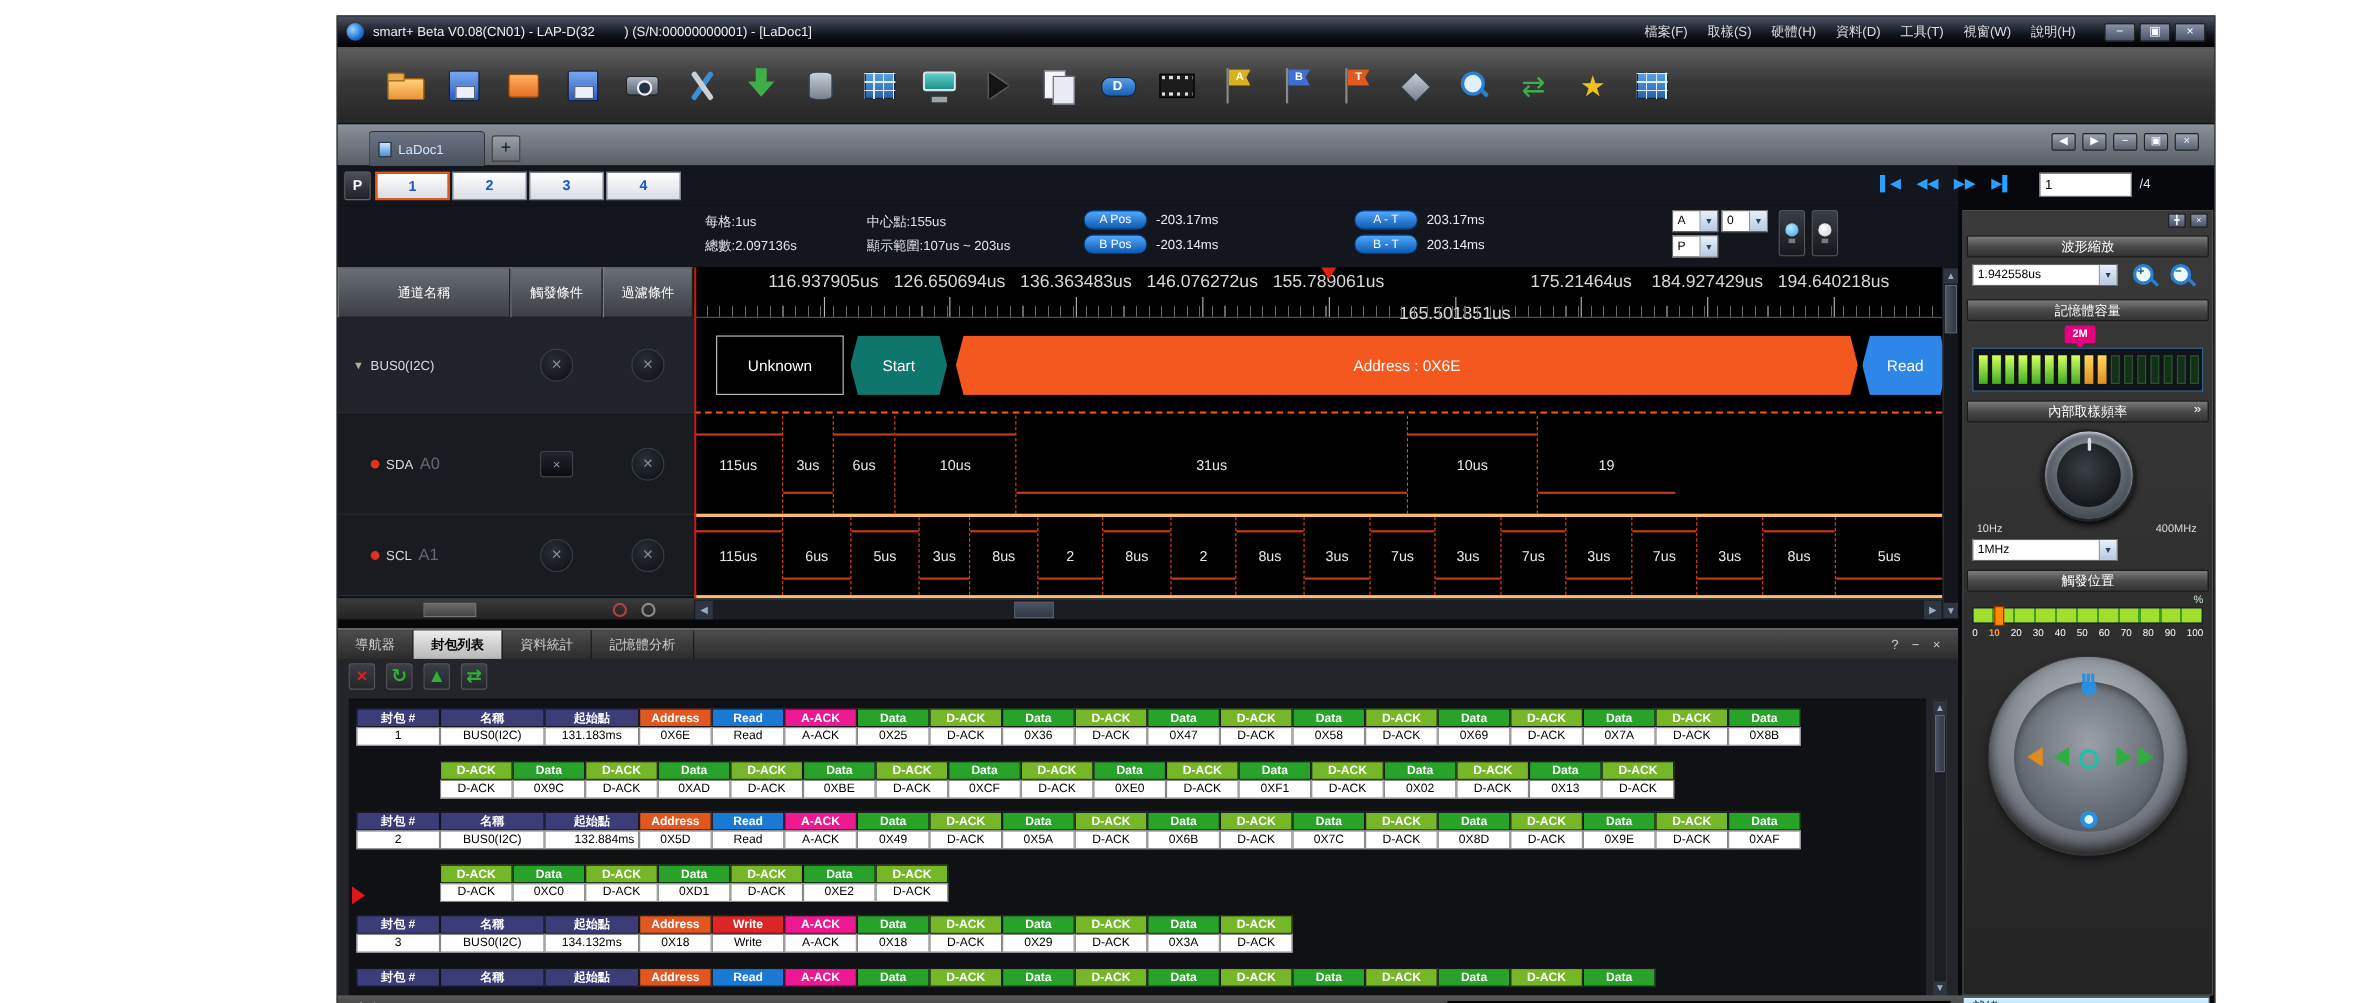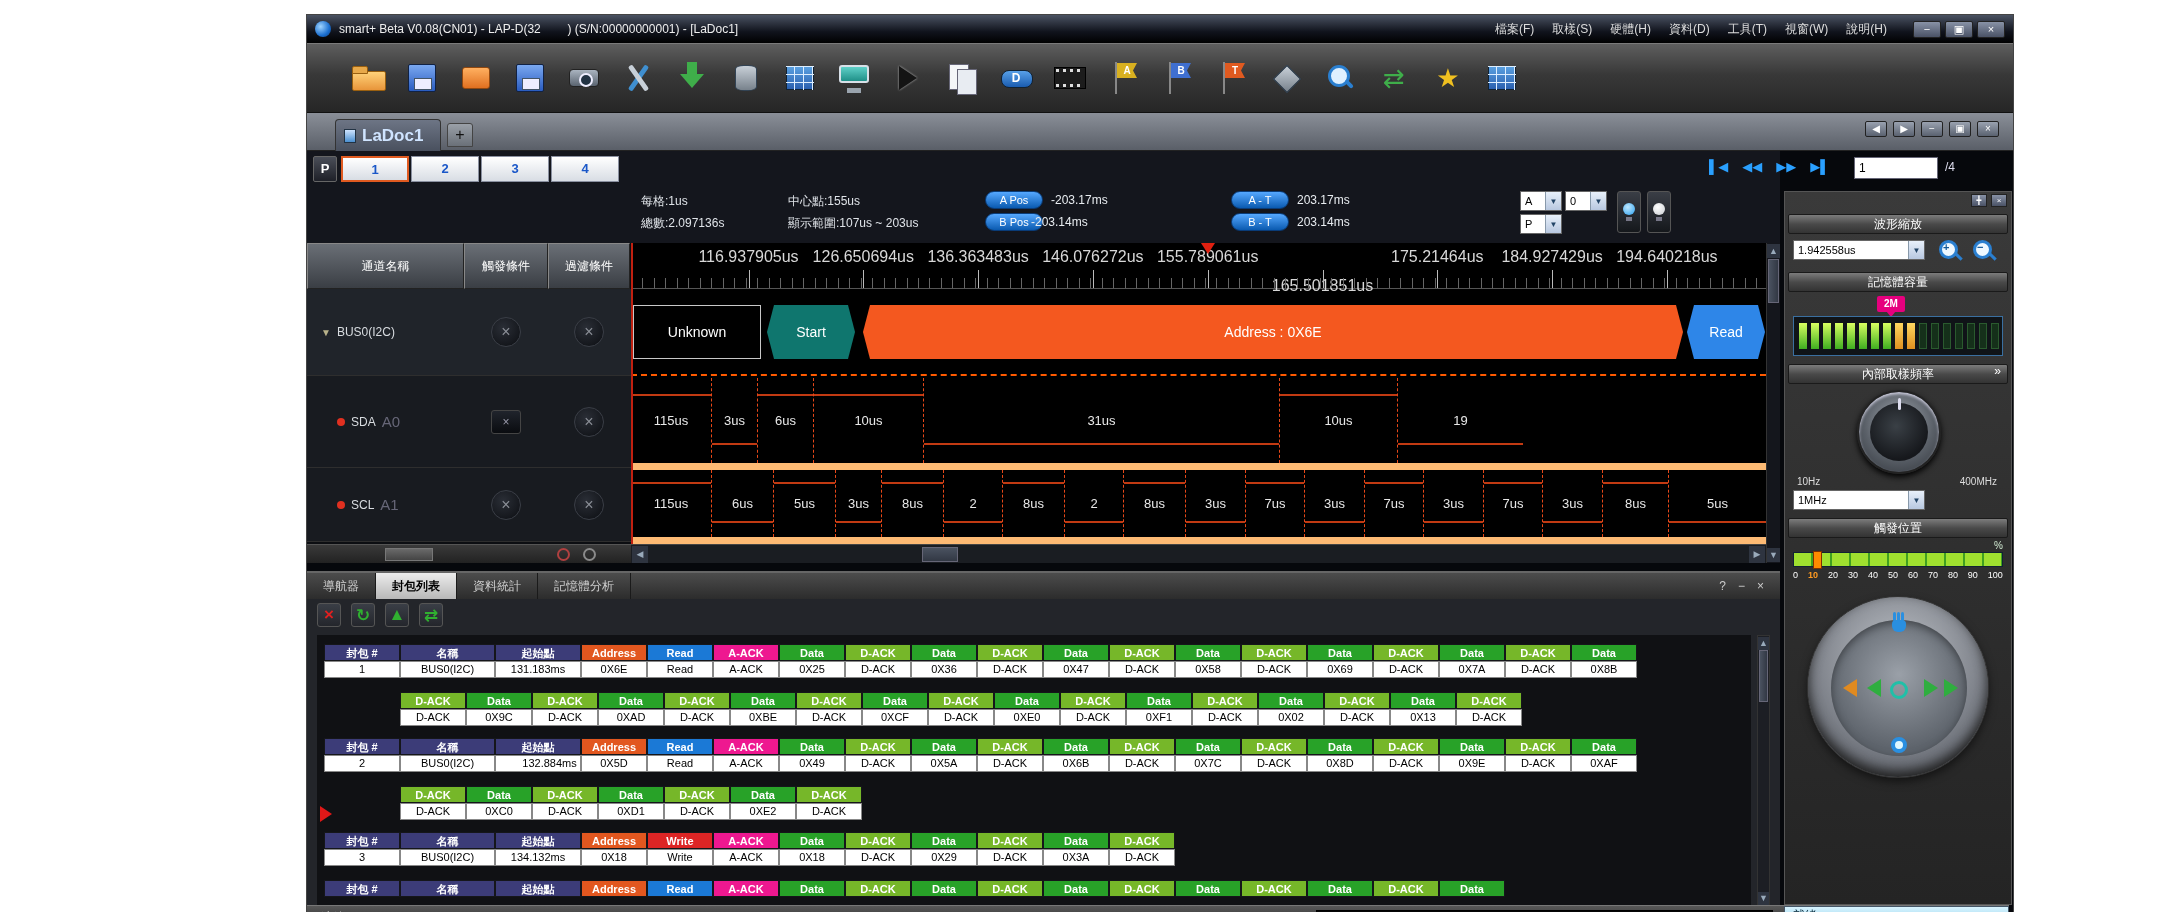--- a/index.html
+++ b/index.html
@@ -59,21 +59,21 @@
   text-align:center;line-height:15px;clip-path:polygon(0 0,100% 0,80% 50%,100% 100%,0 100%)}
 .k-cube::before{content:'';position:absolute;left:12px;top:12px;width:18px;height:18px;background:linear-gradient(135deg,#c8d0d8,#78828c);border:1px solid #334455;transform:rotate(45deg)}
 .k-zoom::before{content:'';position:absolute;left:9px;top:8px;width:16px;height:16px;border:3px solid #2a7fd0;border-radius:50%;background:#dff0ff}
 .k-zoom::after{content:'';position:absolute;left:25px;top:25px;width:10px;height:4px;background:#2a7fd0;transform:rotate(45deg);border-radius:2px}
 
 
 #tabbar{position:absolute;left:0;top:98px;width:100%;height:38px;background:linear-gradient(#8a8f98,#5a5f68);border-bottom:1px solid #222}
 #doc-tab{position:absolute;left:28px;top:6px;width:106px;height:32px;background:linear-gradient(#6d7585,#49505e);
   border:1px solid #333;border-bottom:none;border-radius:4px 4px 0 0;display:flex;align-items:center;padding:0 8px;gap:6px}
 #doc-tab .doc-ic{width:12px;height:14px;background:linear-gradient(#cfe4ff,#4a8fd0);border:1px solid #234}
-#doc-tab span{color:#cfe4ff;font-size:17px;font-weight:bold}
+#doc-tab span{color:#cfe4ff;font-size:12px;font-weight:normal}
 #new-tab{position:absolute;left:140px;top:10px;width:26px;height:24px;background:linear-gradient(#9aa0a8,#6a7078);
   border:1px solid #444;border-radius:3px 3px 0 0;color:#111;font-size:16px;text-align:center;line-height:22px}
 #tabbar-right{position:absolute;right:14px;top:8px;display:flex;gap:6px;align-items:center}
 .tb-ctl{width:22px;height:16px;background:linear-gradient(#9aa2b0,#5a6270);border:1px solid #222;border-radius:2px;
   color:#fff;font-size:10px;line-height:14px;text-align:center}
 
 
 #pagerow{position:absolute;left:0;top:136px;width:1473px;height:36px;background:#14161d}
 #p-btn{position:absolute;left:6px;top:5px;width:24px;height:26px;background:linear-gradient(#4a4e58,#1e2028);
   border:1px solid #666;color:#fff;font-weight:bold;font-size:13px;text-align:center;line-height:24px;border-radius:2px}
@@ -124,21 +124,21 @@
 #ruler{position:absolute;left:0;top:0;width:1135px;height:46px;border-bottom:1px solid #555}
 #ruler::after{content:'';position:absolute;left:0;right:0;bottom:0;height:10px;
   background:repeating-linear-gradient(90deg,#666 0 1px,transparent 1px 11.48px)}
 .rlab{position:absolute;top:5px;transform:translateX(-50%);color:#d8d8d8;font-size:16px;white-space:nowrap}
 .rtick{position:absolute;bottom:0;width:1px;height:18px;background:#bbb}
 #trig-flag{position:absolute;left:570px;top:0;width:0;height:0;border:7px solid transparent;border-top:11px solid #e02010;z-index:7}
 #busrow{position:absolute;left:0;top:47px;width:1135px;height:86px;display:flex;align-items:center;border-bottom:2px dashed #ff5a00}
 .bseg{height:54px;display:flex;align-items:center;justify-content:center;color:#fff;font-size:14px;flex:0 0 auto}
 .bseg.hex{clip-path:polygon(7px 0,calc(100% - 7px) 0,100% 50%,calc(100% - 7px) 100%,7px 100%,0 50%)}
 .bseg.plain{background:#000;border:1px solid #c8c8c8}
-.wrow{position:absolute;left:0;width:1135px;display:flex;border-bottom:7px solid #fdba74}
+.wrow{position:absolute;left:0;width:1135px;display:flex;border-bottom:3px solid #fdba74}
 #sdarow{top:135px;height:92px}
 #sclrow{top:227px;height:74px}
 .wseg{position:relative;height:100%;flex:0 0 auto;display:flex;align-items:center;justify-content:center}
 .wseg:not(.first){border-left:1px dashed #e84818}
 .wseg::before{content:'';position:absolute;left:0;right:0;height:2px;background:#c23a12}
 #sdarow .hi::before{top:16px}#sdarow .lo::before{bottom:18px}
 #sclrow .hi::before{top:12px}#sclrow .lo::before{bottom:14px}
 .wlab{color:#e8e8e8;font-size:13px;white-space:nowrap}
 
 
@@ -328,21 +328,21 @@
   </div>
 
   <div id="inforow">
     <span class="info-txt" style="left:334px;top:6px">每格:1us</span>
     <span class="info-txt" style="left:334px;top:28px">總數:2.097136s</span>
     <span class="info-txt" style="left:481px;top:6px">中心點:155us</span>
     <span class="info-txt" style="left:481px;top:28px">顯示範圍:107us ~ 203us</span>
     <div class="pill" style="left:678px;top:4px">A Pos</div>
     <span class="pillval" style="left:744px;top:6px">-203.17ms</span>
     <div class="pill" style="left:678px;top:26px">B Pos</div>
-    <span class="pillval" style="left:724px;top:28px">-203.14ms</span>
+    <span class="pillval" style="left:744px;top:28px">-203.14ms</span>
     <div class="pill" style="left:924px;top:4px">A - T</div>
     <span class="pillval" style="left:990px;top:6px">203.17ms</span>
     <div class="pill" style="left:924px;top:26px">B - T</div>
     <span class="pillval" style="left:990px;top:28px">203.14ms</span>
     <div class="combo" style="left:1213px;top:4px;width:42px">
       <span class="cv">A</span>
         <span class="cb">▼</span>
     </div>
     <div class="combo" style="left:1258px;top:4px;width:42px">
       <span class="cv">0</span>
@@ -429,21 +429,21 @@
         <div class="rtick" style="left: 691.5px;"></div>
         <span class="rlab" style="left: 806.3px;">175.21464us</span>
         <div class="rtick" style="left: 806.3px;"></div>
         <span class="rlab" style="left: 921.1px;">184.927429us</span>
         <div class="rtick" style="left: 921.1px;"></div>
         <span class="rlab" style="left: 1035.9px;">194.640218us</span>
         <div class="rtick" style="left: 1035.9px;"></div>
       </div>
     <div id="trig-flag"></div>
     <div id="busrow">
-        <div class="bseg plain" style="width: 128px; margin-left: 2px;">Unknown</div>
+        <div class="bseg plain" style="width: 116px; margin-left: 20px;">Unknown</div>
         <div class="bseg hex" style="width: 88px; margin-left: 6px; background: #0f766e;">Start</div>
         <div class="bseg hex" style="width: 820px; margin-left: 8px; background: rgb(244, 88, 31);">Address : 0X6E</div>
         <div class="bseg hex" style="width: 78px; margin-left: 4px; background: rgb(46, 134, 232);">Read</div>
       </div>
     <div id="sdarow" class="wrow">
         <div class="wseg hi first" style="width: 80px;">
           <span class="wlab">115us</span>
         </div>
         <div class="wseg lo" style="width: 46px;">
           <span class="wlab">3us</span>

